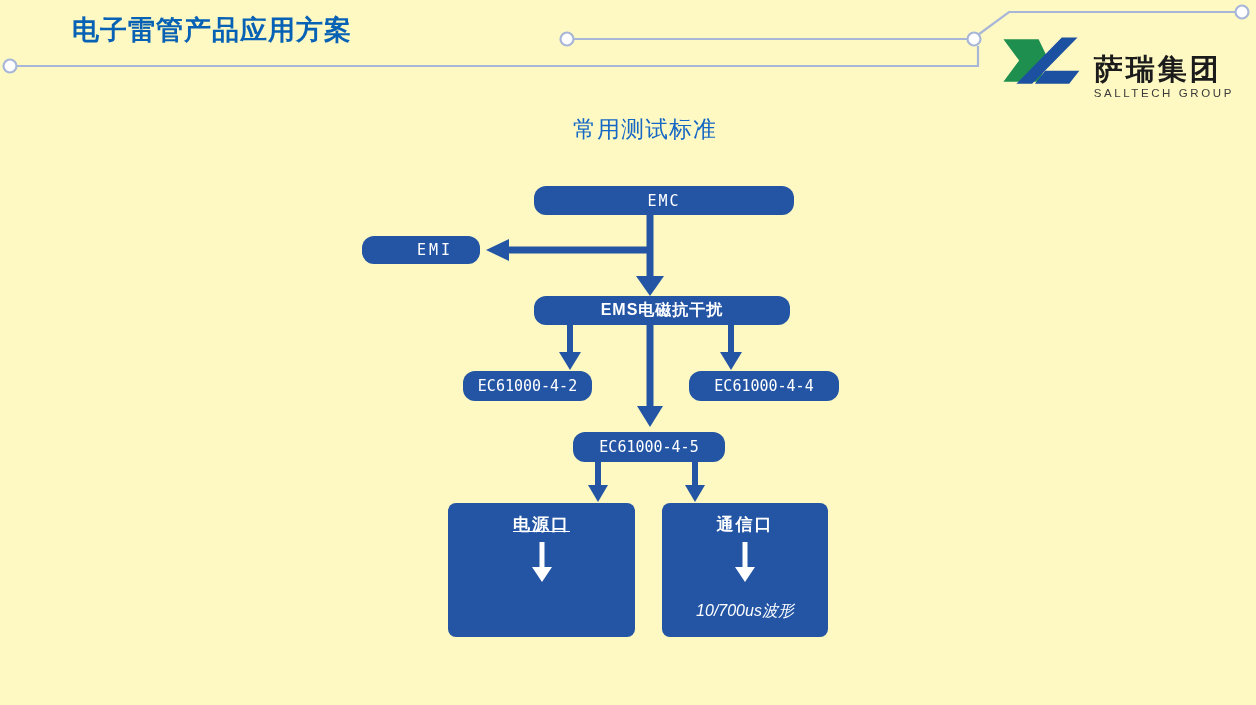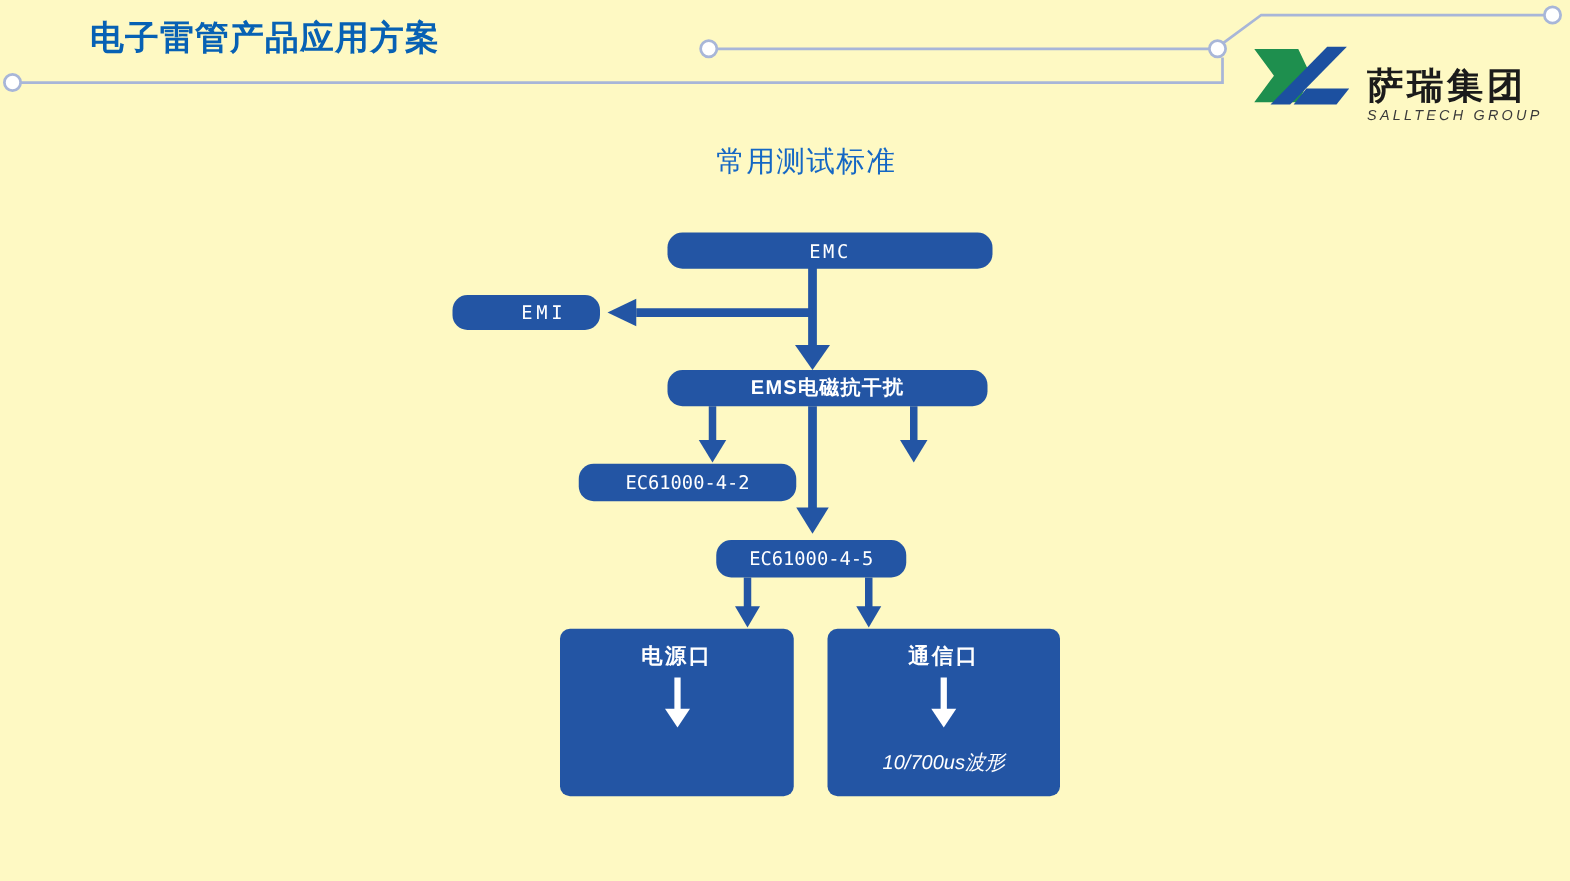--- a/index.html
+++ b/index.html
@@ -14,48 +14,48 @@
     position:absolute; left:72px; top:12px;
     font-size:27px; font-weight:bold; color:#0761b4;
     letter-spacing:1px;
   }
   .deco-svg { position:absolute; left:0; top:0; width:1256px; height:90px; }
   
   .logo { position:absolute; right:22px; top:24px; display:flex; align-items:center; gap:10px; }
   .logo-mark { width:88px; height:54px; }
   .logo-text { display:flex; flex-direction:column;margin-top:30px; }
   .logo-cn { font-size:29px; font-weight:bold; color:#1b1b1b; letter-spacing:3px; line-height:1.1; }
-  .logo-en { font-size:11.5px; color:#3a3a3a; letter-spacing:2.6px; margin-top:1px;font-style:italic; }
+  .logo-en { font-size:11.5px; color:#3a3a3a; letter-spacing:2.6px; margin-top:1px; }
   
   .subtitle {
     position:absolute; left:0; top:114px; width:1290px; text-align:center;
     font-size:23px; color:#1467c4; letter-spacing:1px;
   }
   .arrows-svg { position:absolute; left:0; top:0; width:1256px; height:705px; z-index:1; pointer-events:none; }
   .node {
     position:absolute; z-index:2; background:#2355a4; color:#ffffff;
     display:flex; align-items:center; justify-content:center;
     border-radius:12px;
     font-family:"DejaVu Sans Mono", monospace;
   }
   .node-emc  { left:534px; top:186px; width:260px; height:29px; font-size:15px; letter-spacing:2px; }
   .node-emi  { left:362px; top:236px; width:118px; height:28px; font-size:15px; letter-spacing:3px;padding-left:28px; }
   .node-ems  { left:534px; top:296px; width:256px; height:29px; font-size:16px; letter-spacing:1px;
                font-family:"Liberation Sans", sans-serif; font-weight:bold; }
-  .node-42   { left:463px; top:371px; width:174px; height:30px; font-size:15px; }
+  .node-42   { left:463px; top:371px; width:129px; height:30px; font-size:15px; }
   .node-44   { left:689px; top:371px; width:150px; height:30px; font-size:15px; }
   .node-45   { left:573px; top:432px; width:152px; height:30px; font-size:15px; }
   .bignode {
     position:absolute; z-index:2; background:#2355a4; color:#ffffff;
     border-radius:8px; display:flex; flex-direction:column; align-items:center;
     top:503px; height:134px; padding-top:10px;
     font-family:"Liberation Sans", sans-serif;
   }
-  .bignode-power { left:448px; width:187px; }
-  .bignode-comm  { left:662px; width:186px; }
+  .bignode-power { left:448px; width:187px;text-decoration:underline; }
+  .bignode-comm  { left:662px; width:166px; }
   .bignode .port-label { font-size:17px; font-weight:bold; letter-spacing:2px; }
   .bignode .white-arrow { margin-top:4px; }
   .bignode .spec-line { font-size:16px; line-height:22px; }
   .bignode-power .spec-group { margin-top:6px; text-align:center; }
   .bignode-comm  .spec-group { margin-top:16px; text-align:center;font-style:italic; }
 </style>
 </head>
 <body>
 
 <div class="slide">
@@ -117,20 +117,21 @@
 
       <line x1="695" y1="462" x2="695" y2="486" stroke-width="6"></line>
       <polygon stroke="none" points="685,485 705,485 695,502"></polygon>
     </g>
   </svg>
 
   <div class="node node-emc">EMC</div>
   <div class="node node-emi">EMI</div>
   <div class="node node-ems">EMS电磁抗干扰</div>
   <div class="node node-42">EC61000-4-2</div>
+  <div class="node node-44">EC61000-4-4</div>
   <div class="node node-45">EC61000-4-5</div>
 
   <div class="bignode bignode-power">
     <span class="port-label">电源口</span>
     <svg class="white-arrow" width="26" height="44" viewBox="0 0 26 44">
       <line x1="13" y1="2" x2="13" y2="28" stroke="#ffffff" stroke-width="5"></line>
       <polygon points="3,27 23,27 13,42" fill="#ffffff"></polygon>
     </svg>
   </div>
 

